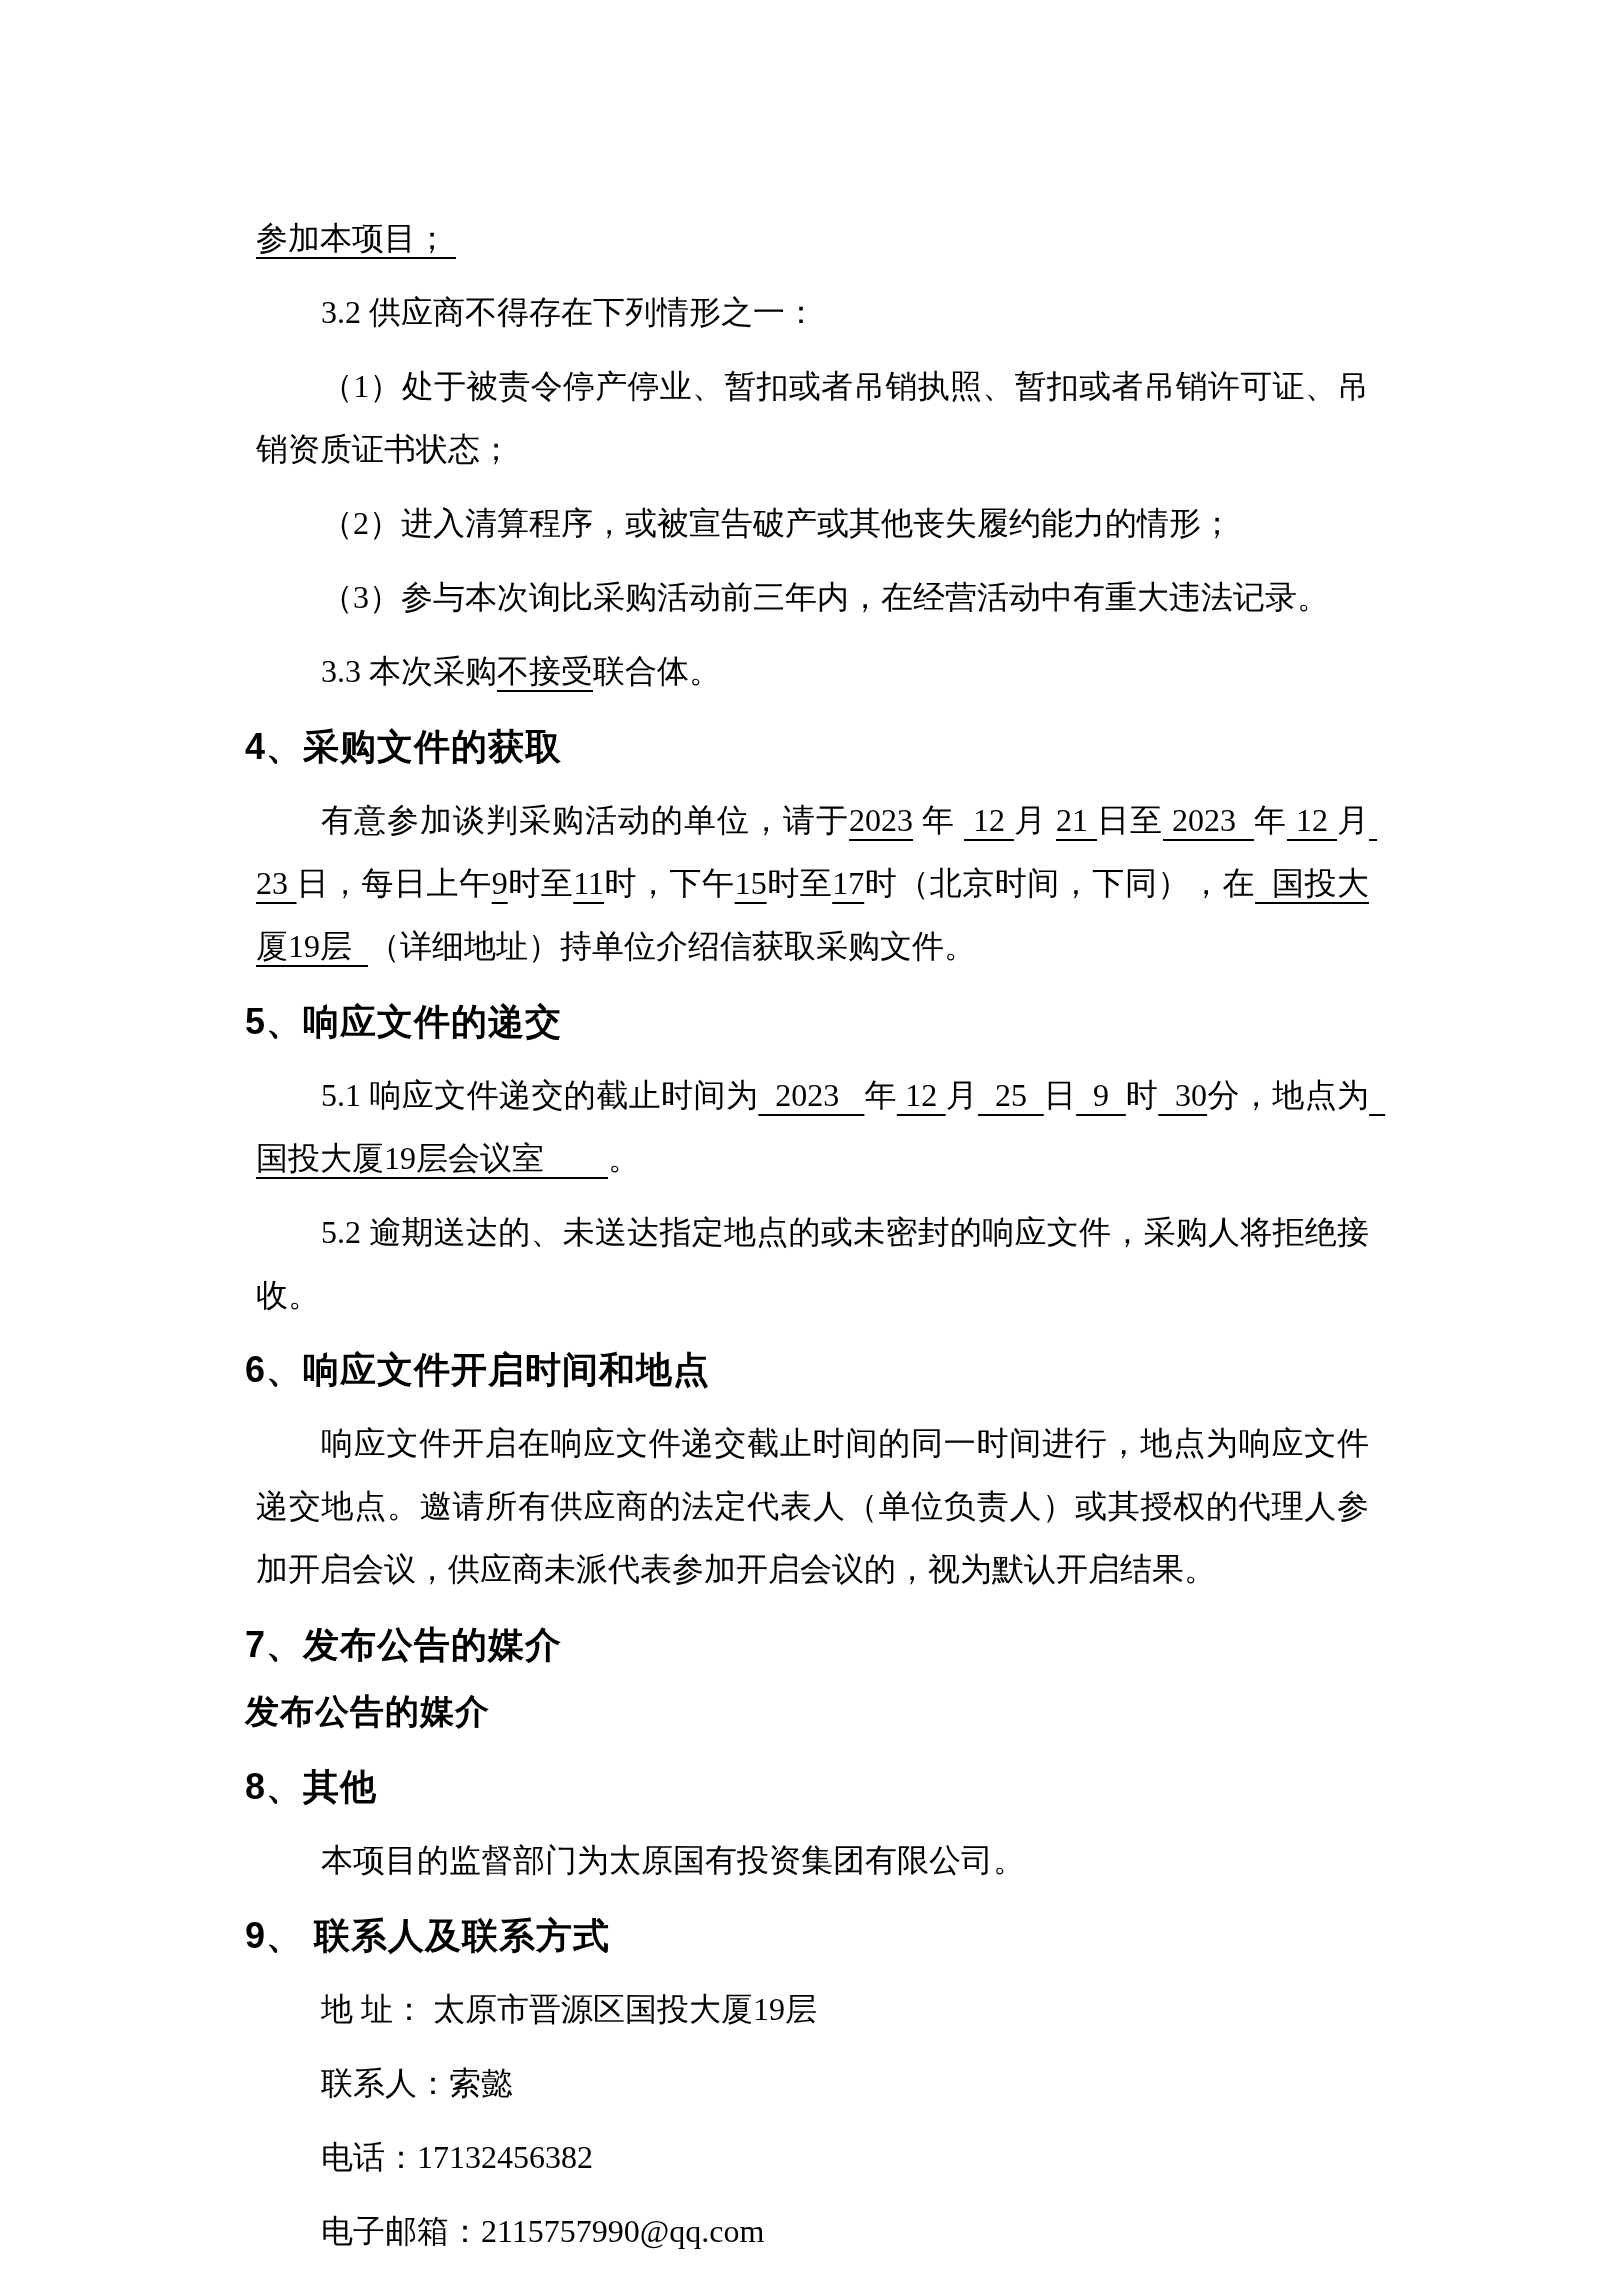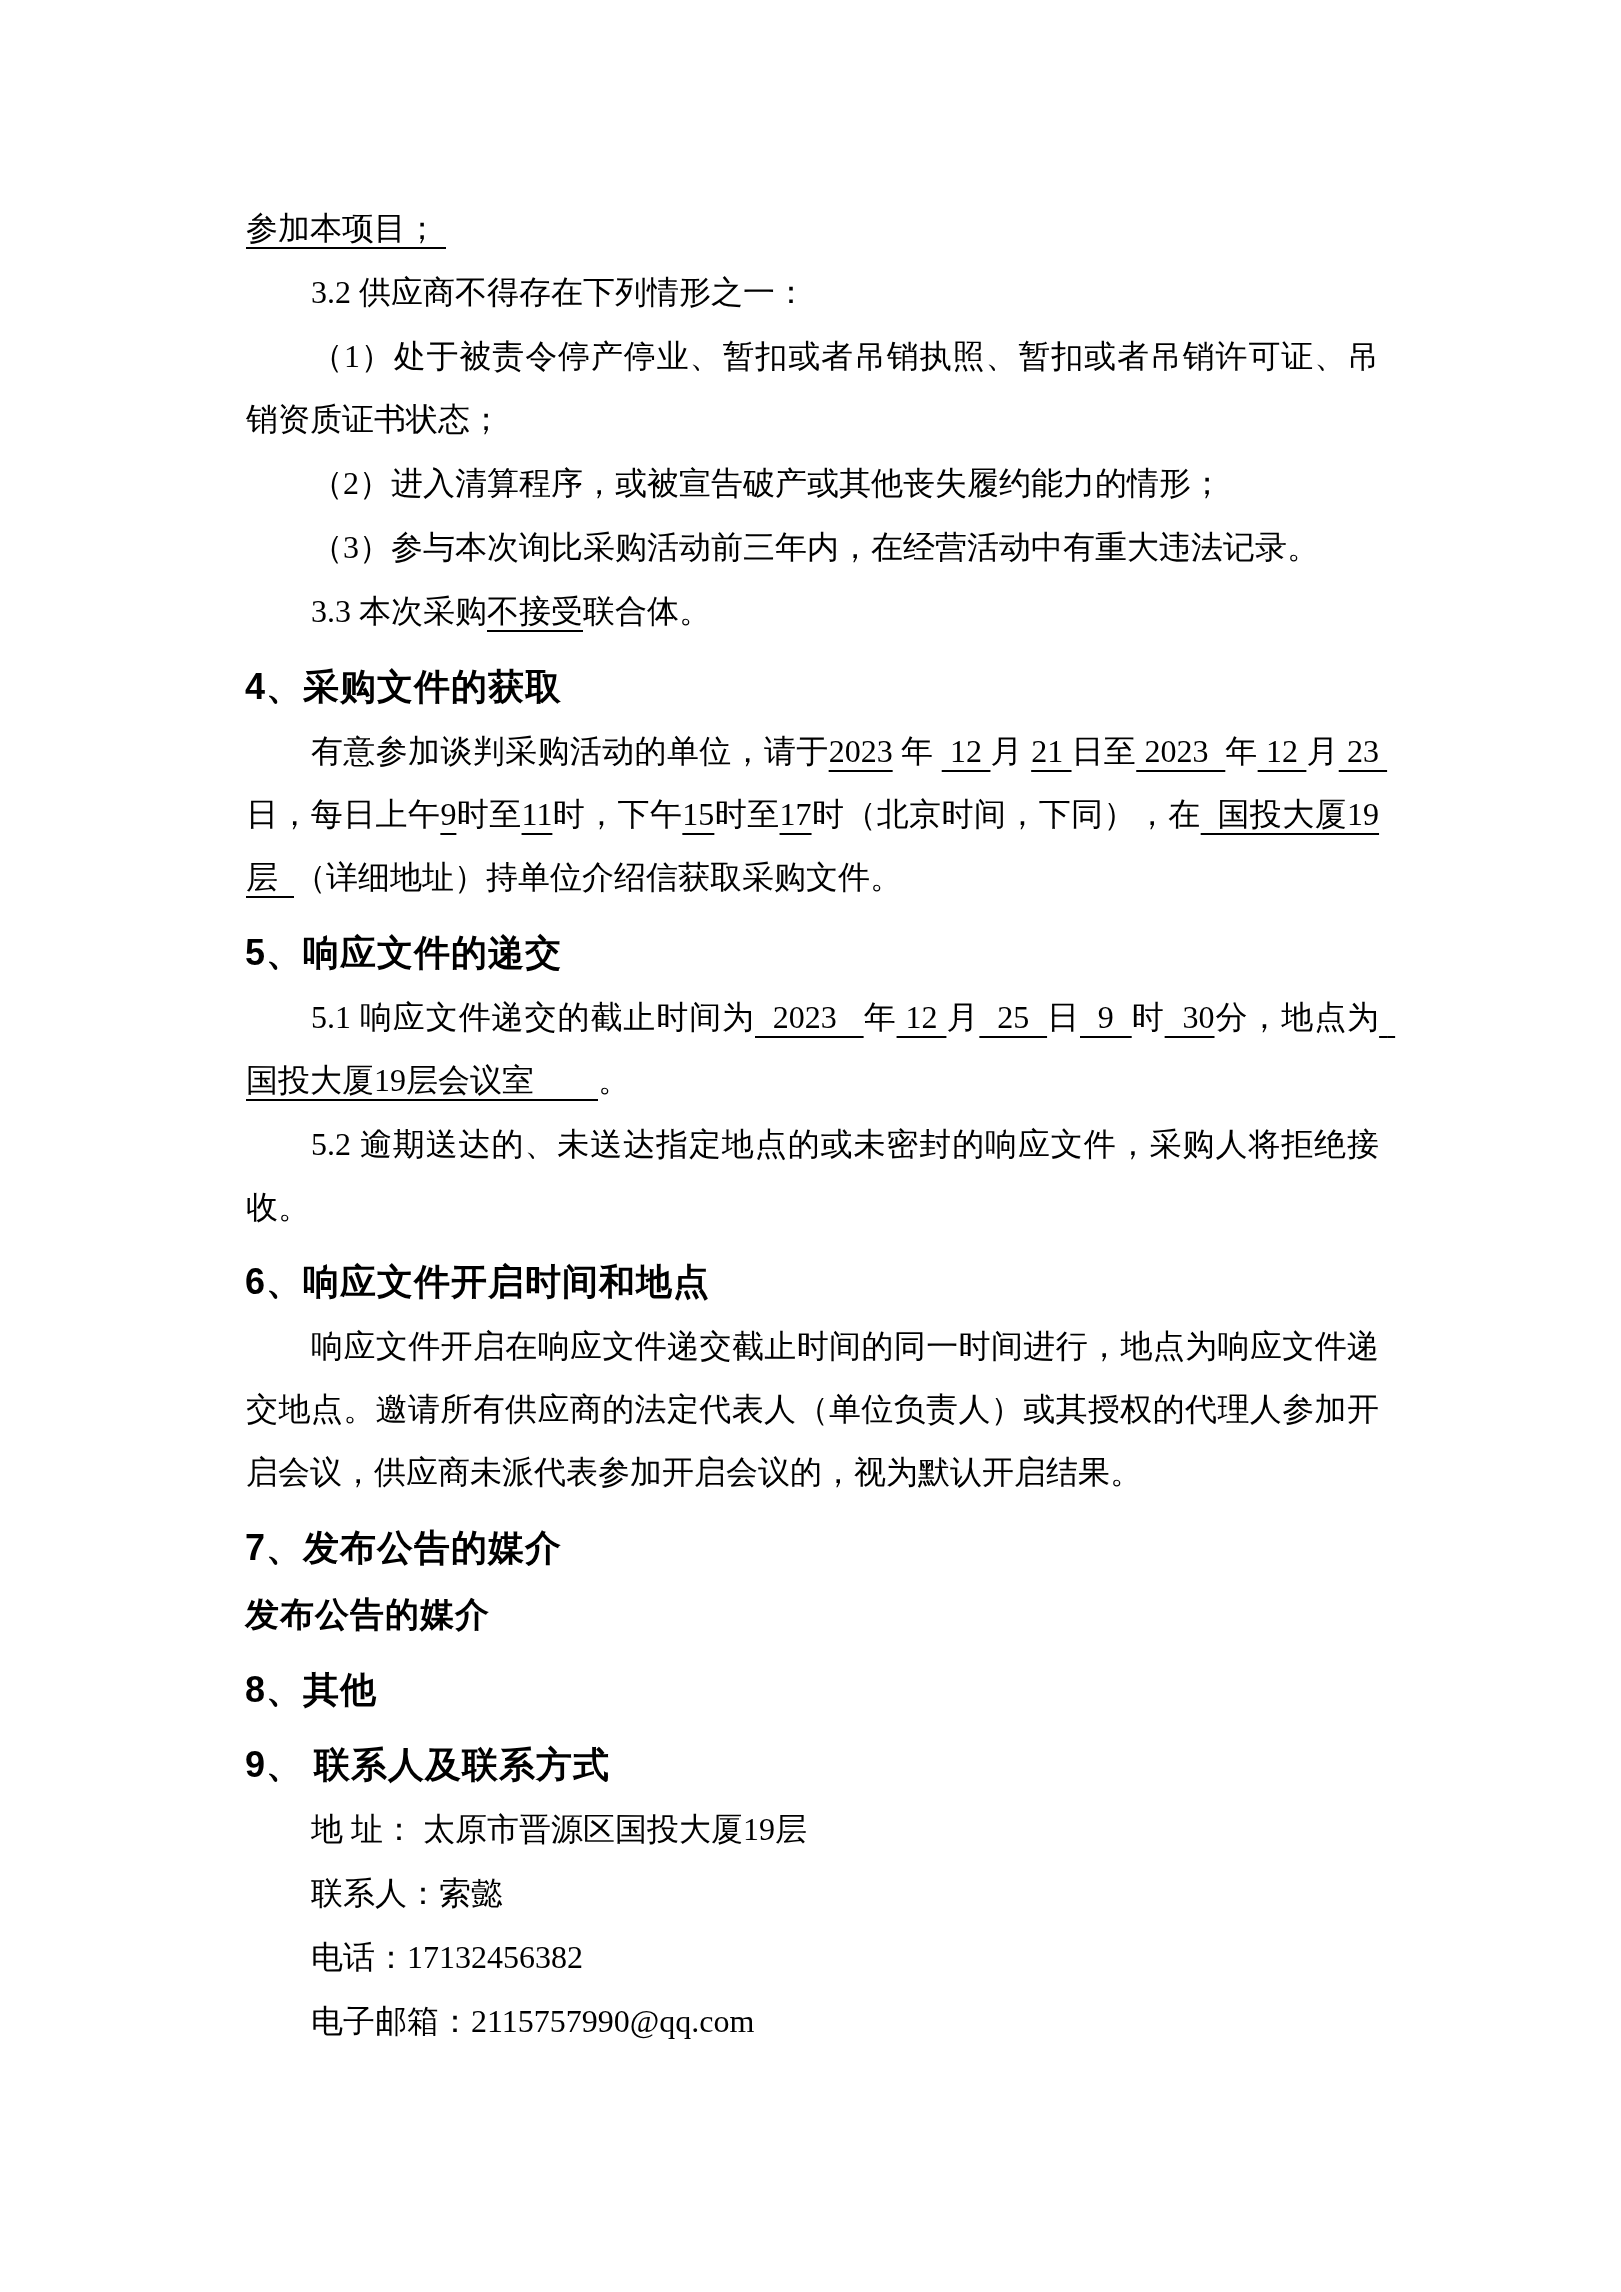--- a/index.html
+++ b/index.html
@@ -16,21 +16,21 @@
     overflow: hidden;
     font-family: "Liberation Serif", "DejaVu Serif", serif;
   }
   .doc {
     position: absolute;
     left: 245px;
     top: 196px;
     width: 1135px;
   }
   .doc p {
-    margin: 1px;
+    margin: 11px;
     font-size: 32px;
     line-height: 63px;
     text-align: justify;
     white-space: pre-wrap;
     word-break: break-word;
   }
   .doc p.indent { text-indent: 65px; }
   .doc p.plain  { text-indent: 0; }
   .u-run {
     text-decoration: underline;
@@ -70,20 +70,21 @@
       <h2><span>4、采购文件的获取</span></h2>
       <p class="indent"><span>有意参加谈判采购活动的单位，请于</span><span class="u-run">2023</span><span> 年 </span><span class="u-run"> 12 </span><span>月 </span><span class="u-run">21 </span><span>日至</span><span class="u-run"> 2023  </span><span>年</span><span class="u-run"> 12 </span><span>月</span><span class="u-run"> 23 </span><span>日，每日上午</span><span class="u-run">9</span><span>时至</span><span class="u-run">11</span><span>时，下午</span><span class="u-run">15</span><span>时至</span><span class="u-run">17</span><span>时（北京时间，下同），在</span><span class="u-run">  国投大厦19层  </span><span>（详细地址）持单位介绍信获取采购文件。</span></p>
       <h2><span>5、响应文件的递交</span></h2>
       <p class="indent"><span>5.1 响应文件递交的截止时间为</span><span class="u-run">  2023   </span><span>年</span><span class="u-run"> 12 </span><span>月</span><span class="u-run">  25  </span><span>日</span><span class="u-run">  9  </span><span>时</span><span class="u-run">  30</span><span>分，地点为</span><span class="u-run">  国投大厦19层会议室        </span><span>。</span></p>
       <p class="indent"><span>5.2 逾期送达的、未送达指定地点的或未密封的响应文件，采购人将拒绝接收。</span></p>
       <h2><span>6、响应文件开启时间和地点</span></h2>
       <p class="indent"><span>响应文件开启在响应文件递交截止时间的同一时间进行，地点为响应文件递交地点。邀请所有供应商的法定代表人（单位负责人）或其授权的代理人参加开启会议，供应商未派代表参加开启会议的，视为默认开启结果。</span></p>
       <h2><span>7、发布公告的媒介</span></h2>
       <h3><span>发布公告的媒介</span></h3>
       <h2><span>8、其他</span></h2>
+      <p class="indent"><span>本项目的监督部门为太原国有投资集团有限公司。</span></p>
       <h2><span>9、 联系人及联系方式</span></h2>
       <p class="indent"><span>地 址： 太原市晋源区国投大厦19层</span></p>
       <p class="indent"><span>联系人：索懿</span></p>
       <p class="indent"><span>电话：17132456382</span></p>
       <p class="indent"><span>电子邮箱：2115757990@qq.com</span></p>
     </main>
 </div>
 
 
 </body></html>

